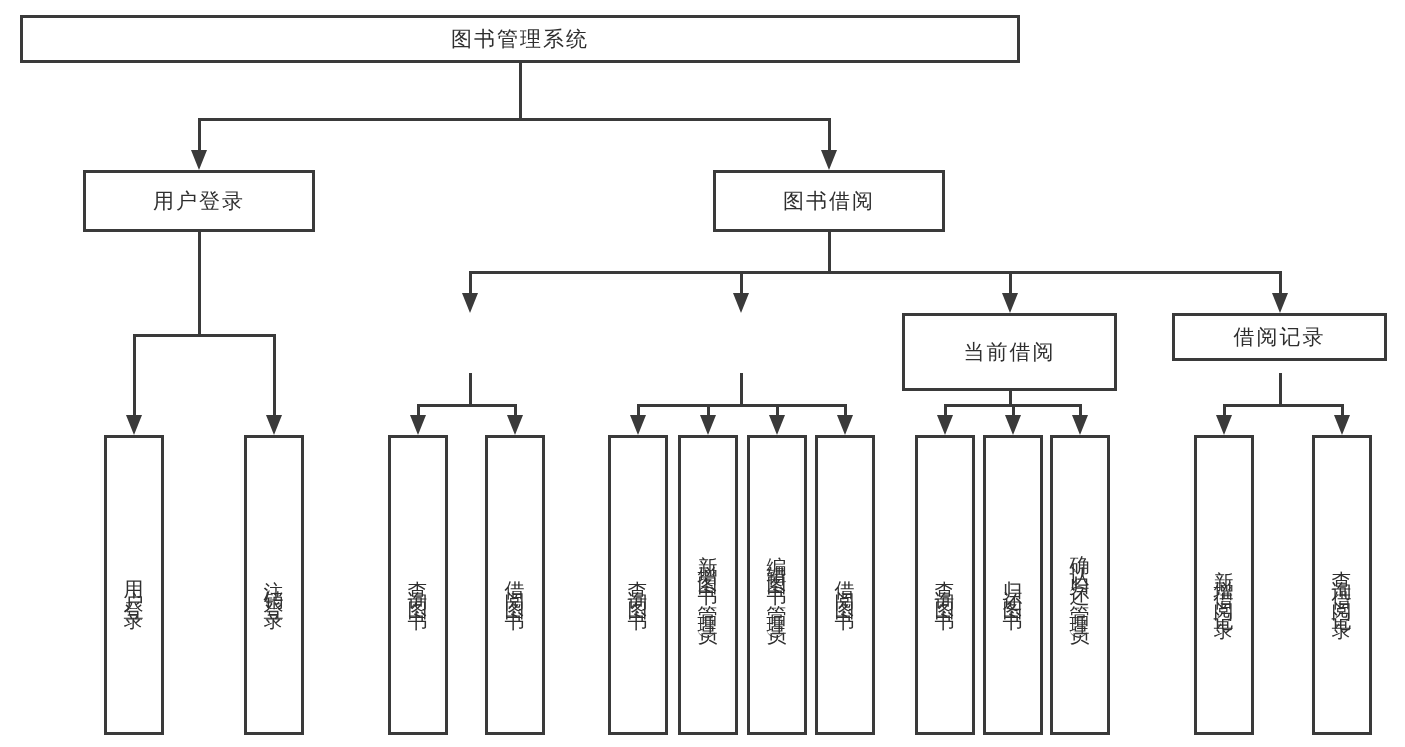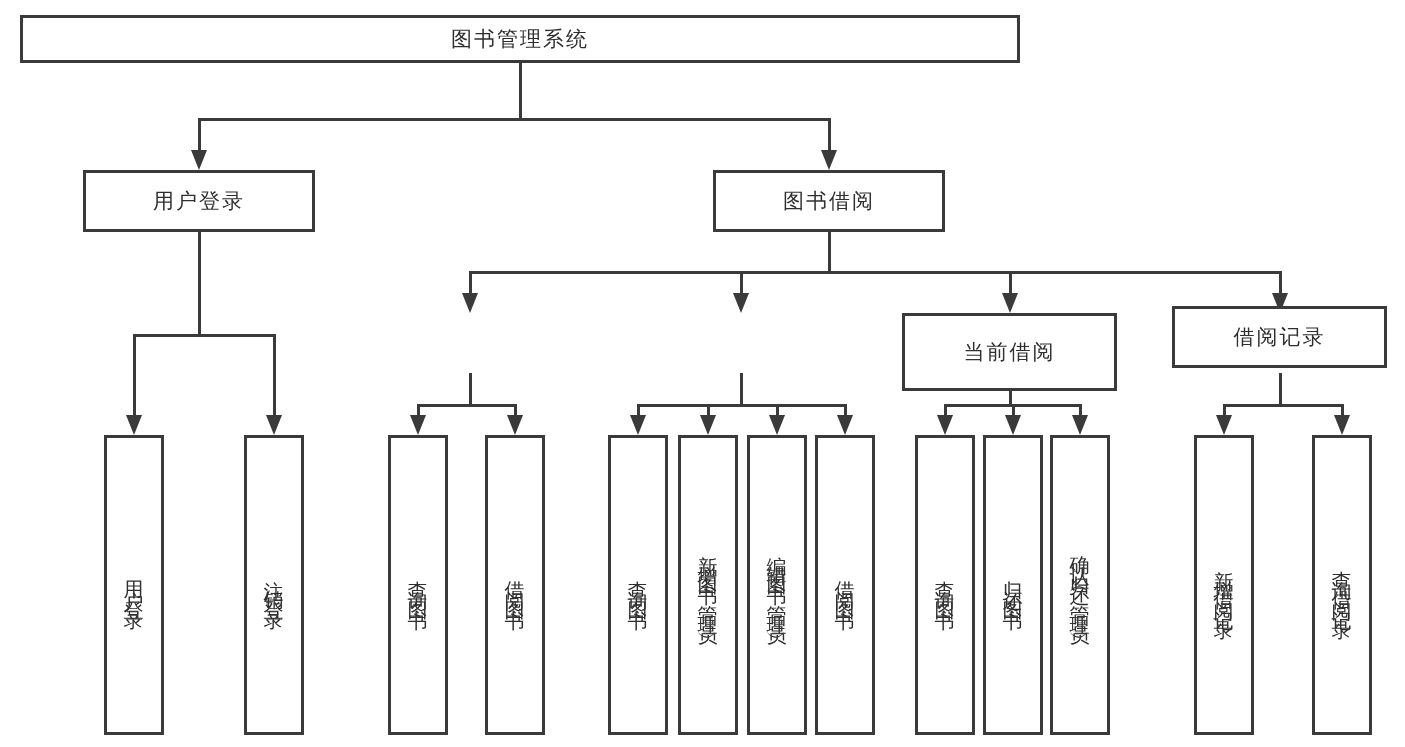--- a/index.html
+++ b/index.html
@@ -107,21 +107,21 @@
   <div class="box" style="left:83px;top:170px;width:232px;height:62px">
     <span>用户登录</span>
   </div>
   <div class="box" style="left:713px;top:170px;width:232px;height:62px">
     <span>图书借阅</span>
   </div>
 
   <div class="box" style="left:902px;top:313px;width:215px;height:78px">
     <span>当前借阅</span>
   </div>
-  <div class="box" style="left:1172px;top:306px;width:215px;height:62px">
+  <div class="box" style="left:1172px;top:313px;width:215px;height:48px">
     <span>借阅记录</span>
   </div>
 
   <div class="vbox" style="left:104px">
       <span>用户登录</span>
     </div>
   <div class="vbox" style="left:244px">
       <span>注销登录</span>
     </div>
   <div class="vbox" style="left:388px">

